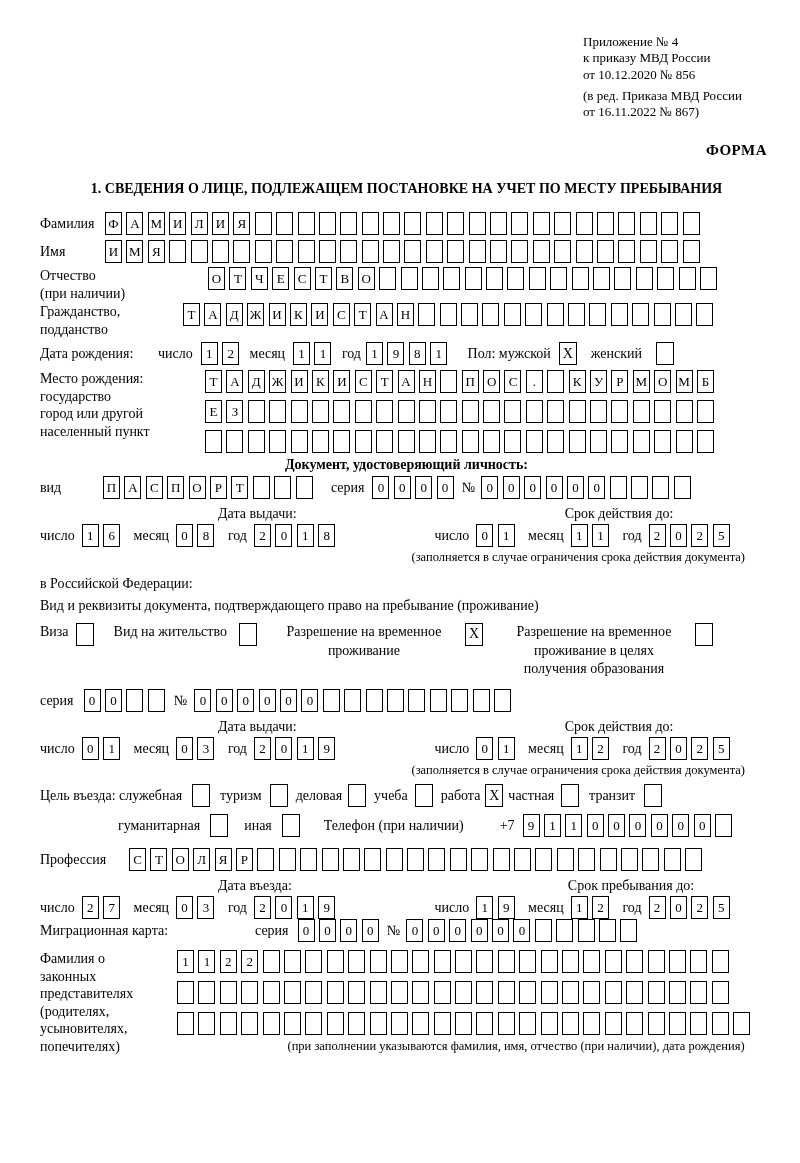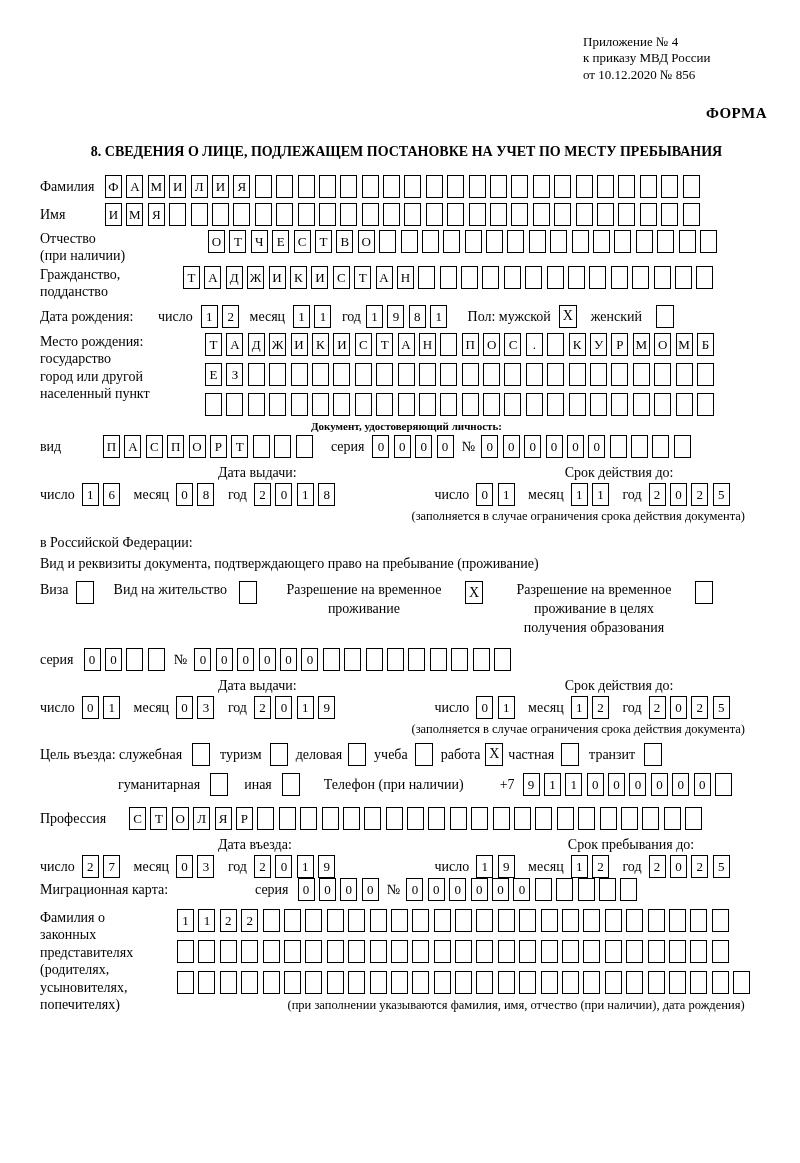--- a/index.html
+++ b/index.html
@@ -28,38 +28,42 @@
   .w165{width:165px;flex:0 0 auto;}
   .w137{width:137px;flex:0 0 auto;}
   .stack .lbl{display:block;white-space:nowrap;}
   .hdr2{display:flex;font-size:14px;margin-top:7px;}
   .note{font-size:12.5px;text-align:right;padding-right:28px;margin-top:3px;}
   .para{font-size:14px;margin-top:8px;line-height:1.55;}
   .center2{text-align:center;white-space:pre-line;font-size:14px;line-height:1.35;}
   .dg{display:flex;align-items:center;}
   .dg .lbl{margin-right:7px;}
   .dg .cells{margin-right:9px;}
-  .dochdr{text-align:center;font-weight:bold;font-size:11px;margin-top:4px;}
+  .dochdr{text-align:center;font-weight:bold;font-size:14px;margin-top:4px;}
   .bottomnote{font-size:12.5px;text-align:right;padding-right:10px;margin-top:4px;}
 </style>
 </head>
 <body>
 
 <div class="page">
 
   <div class="appendix">
     <div>Приложение № 4</div>
     <div>к приказу МВД России</div>
     <div>от 10.12.2020 № 856</div>
+    <div class="amend">
+      <div>(в ред. Приказа МВД России</div>
+      <div>от 16.11.2022 № 867)</div>
+    </div>
   </div>
 
   <div class="forma">ФОРМА</div>
 
 
-  <div class="s1">8. СВЕДЕНИЯ О ЛИЦЕ, ПОДЛЕЖАЩЕМ ПОСТАНОВКЕ НА УЧЕТ ПО МЕСТУ ПРЕБЫВАНИЯ</div>
+  <div class="s1">1. СВЕДЕНИЯ О ЛИЦЕ, ПОДЛЕЖАЩЕМ ПОСТАНОВКЕ НА УЧЕТ ПО МЕСТУ ПРЕБЫВАНИЯ</div>
 
   <div class="frow" style="margin-top:15px;">
     <span class="lbl w65">Фамилия</span>
     <div class="cells">
         <div class="cell">Ф</div>
         <div class="cell">А</div>
         <div class="cell">М</div>
         <div class="cell">И</div>
         <div class="cell">Л</div>
         <div class="cell">И</div>

